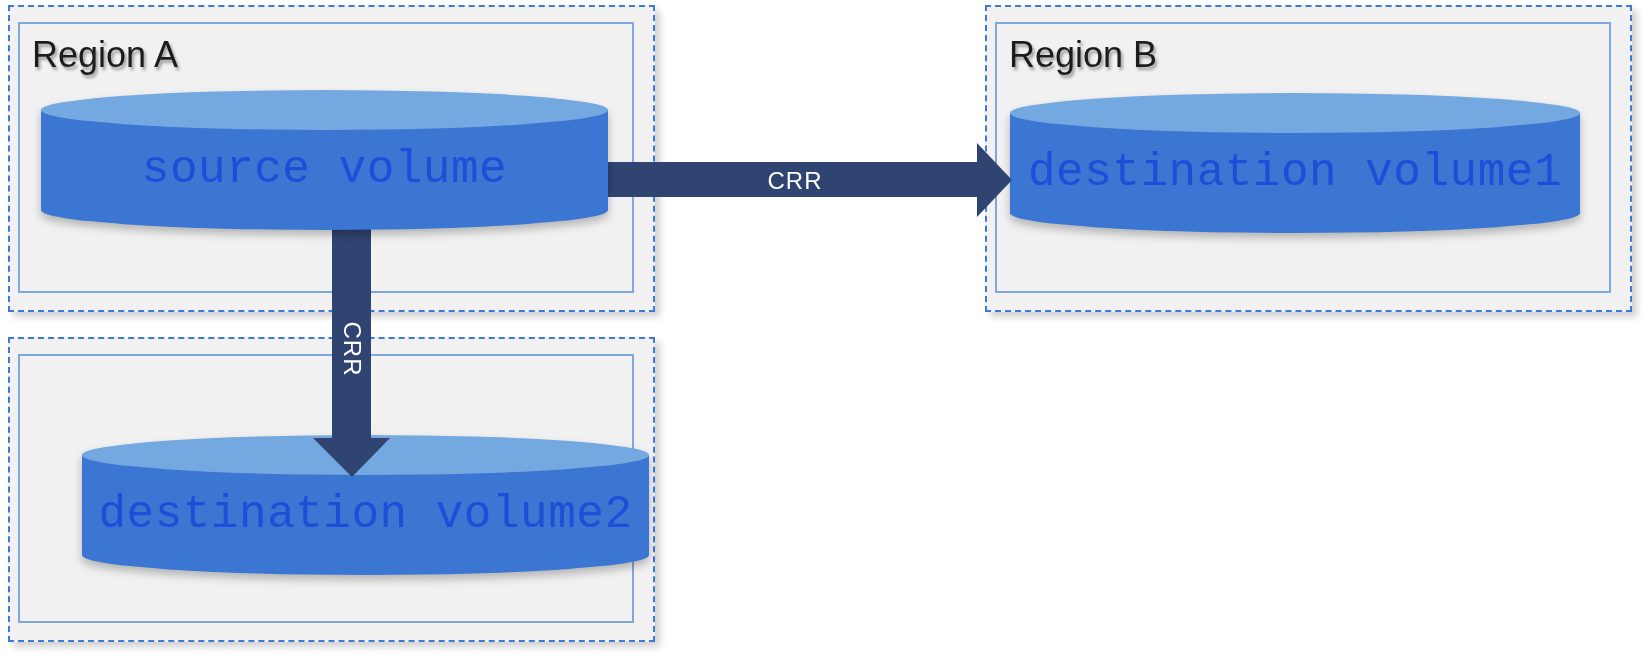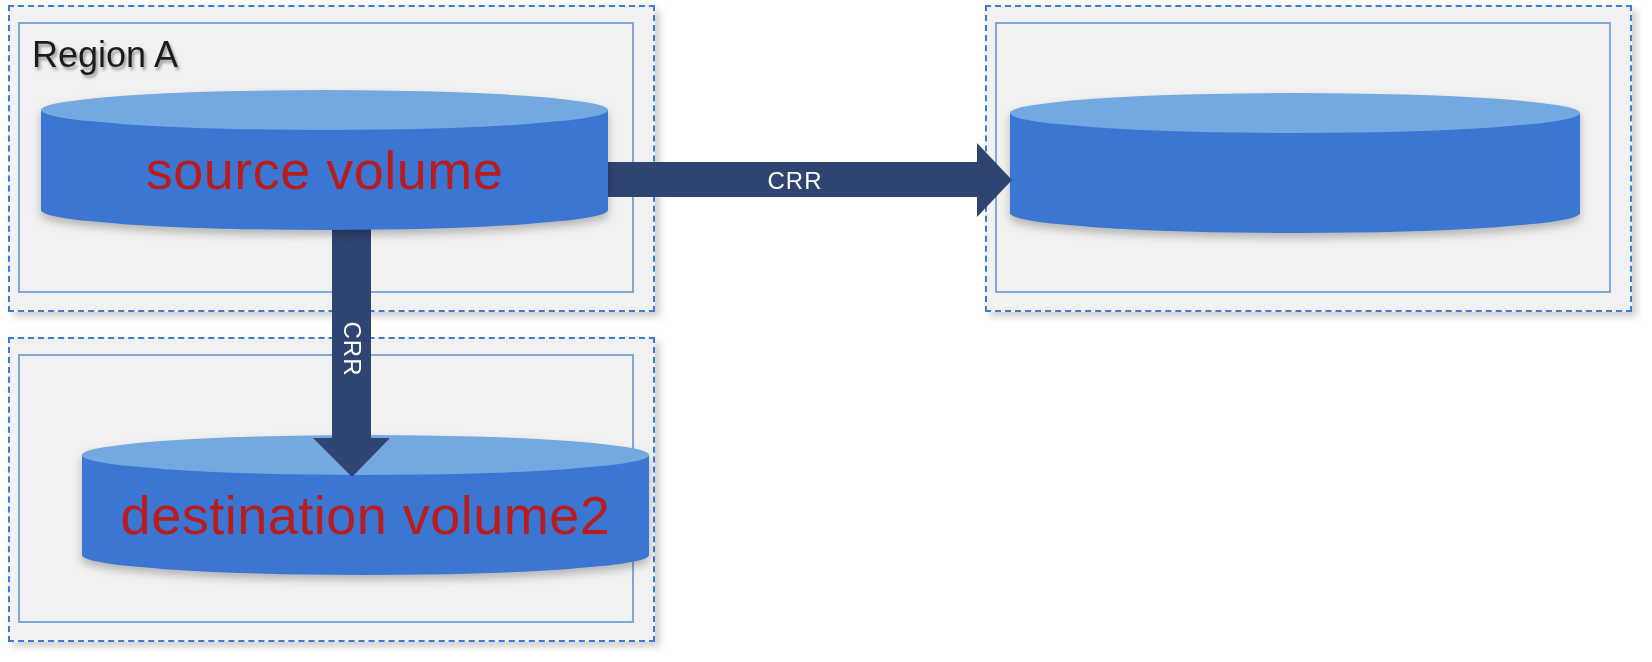--- a/index.html
+++ b/index.html
@@ -34,24 +34,25 @@
   }
   .cylinder{position:absolute;}
   .cylinder svg{
     position:absolute;inset:0;
     filter:drop-shadow(0 5px 4px rgba(0,0,0,0.25));
   }
   .cyl-label{
     position:absolute;
     left:0;right:0;top:20px;bottom:0;
     display:flex;align-items:center;justify-content:center;
-    color:#b91c1c;
-    font-size:54px;
+    color:#1d4ed8;
+    font-size:46px;
     letter-spacing:0.5px;
     white-space:nowrap;
+    font-family:Liberation Mono, monospace;
   }
   .z-dest{z-index:2;}
   .z-source{z-index:5;}
   .arrows-layer{
     position:absolute;inset:0;
     width:1652px;height:662px;
     z-index:3;
     pointer-events:none;
   }
   .arrow-label{
@@ -72,32 +73,34 @@
 
 <div class="canvas">
 
   <div class="region" style="left:8px;top:5px;width:647px;height:307px;">
     <div class="region-inner"></div>
     <div class="region-label">Region A</div>
   </div>
 
   <div class="region" style="left:985px;top:5px;width:647px;height:307px;">
     <div class="region-inner"></div>
+    <div class="region-label">Region B</div>
   </div>
 
   <div class="region" style="left:8px;top:337px;width:647px;height:305px;">
     <div class="region-inner"></div>
   </div>
 
   <div class="cylinder z-dest" style="left:1010px;top:93px;width:570px;height:140px;">
     <svg viewBox="0 0 570 140" width="570" height="140">
       <rect x="0" y="20" width="570" height="100" fill="#3a76d2"></rect>
       <ellipse cx="285" cy="120" rx="285" ry="20" fill="#3a76d2"></ellipse>
       <ellipse cx="285" cy="20" rx="285" ry="20" fill="#74a8e0"></ellipse>
     </svg>
+    <div class="cyl-label">destination volume1</div>
   </div>
 
   <div class="cylinder z-dest" style="left:41px;top:435px;width:567px;height:140px;margin-left:41px;">
     <svg viewBox="0 0 567 140" width="567" height="140">
       <rect x="0" y="20" width="567" height="100" fill="#3a76d2"></rect>
       <ellipse cx="283.5" cy="120" rx="283.5" ry="20" fill="#3a76d2"></ellipse>
       <ellipse cx="283.5" cy="20" rx="283.5" ry="20" fill="#74a8e0"></ellipse>
     </svg>
     <div class="cyl-label">destination volume2</div>
   </div>

